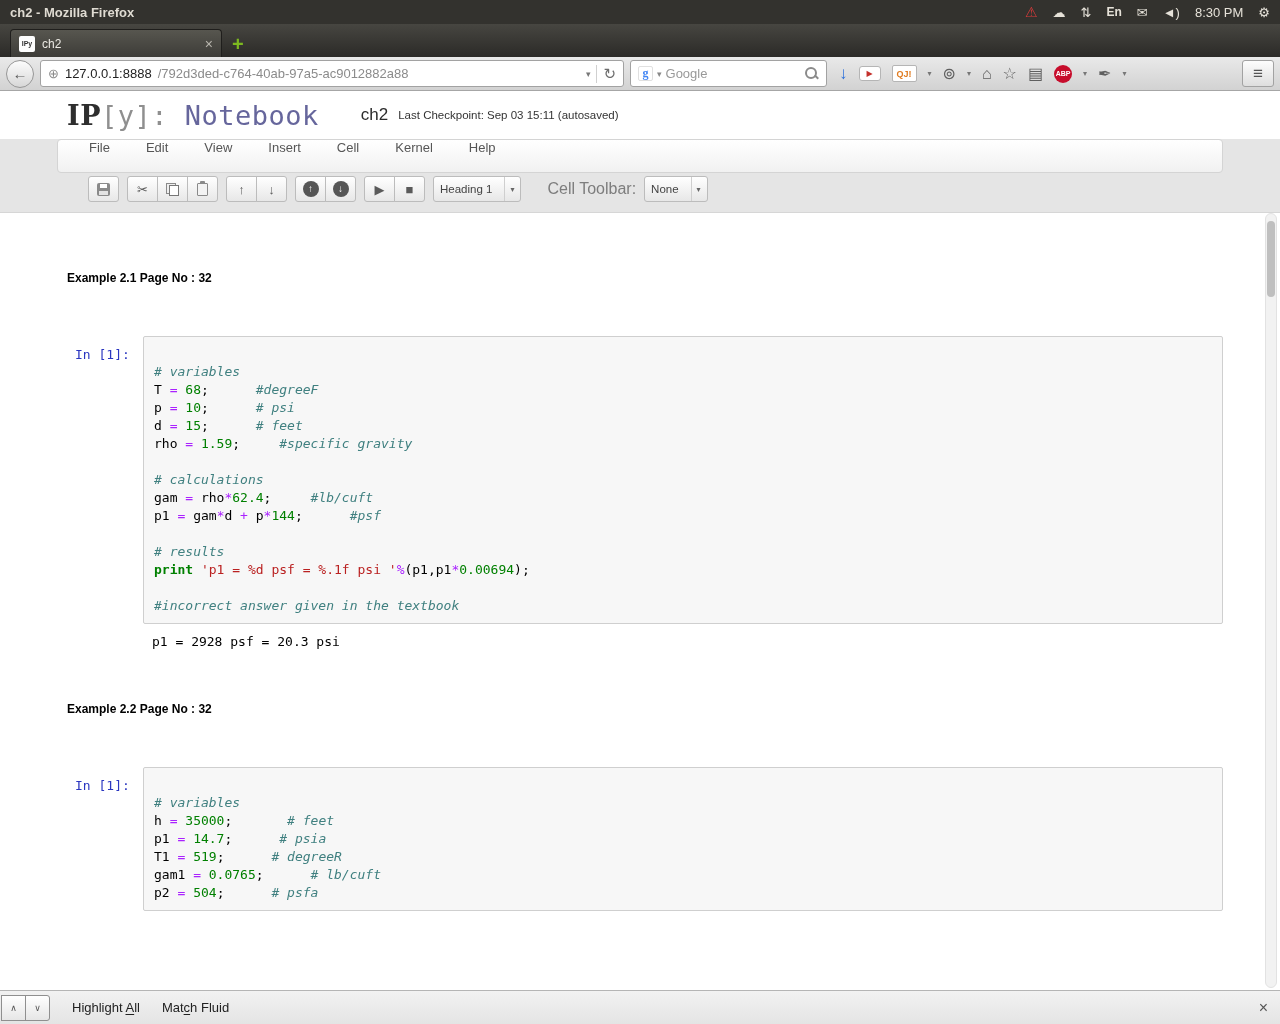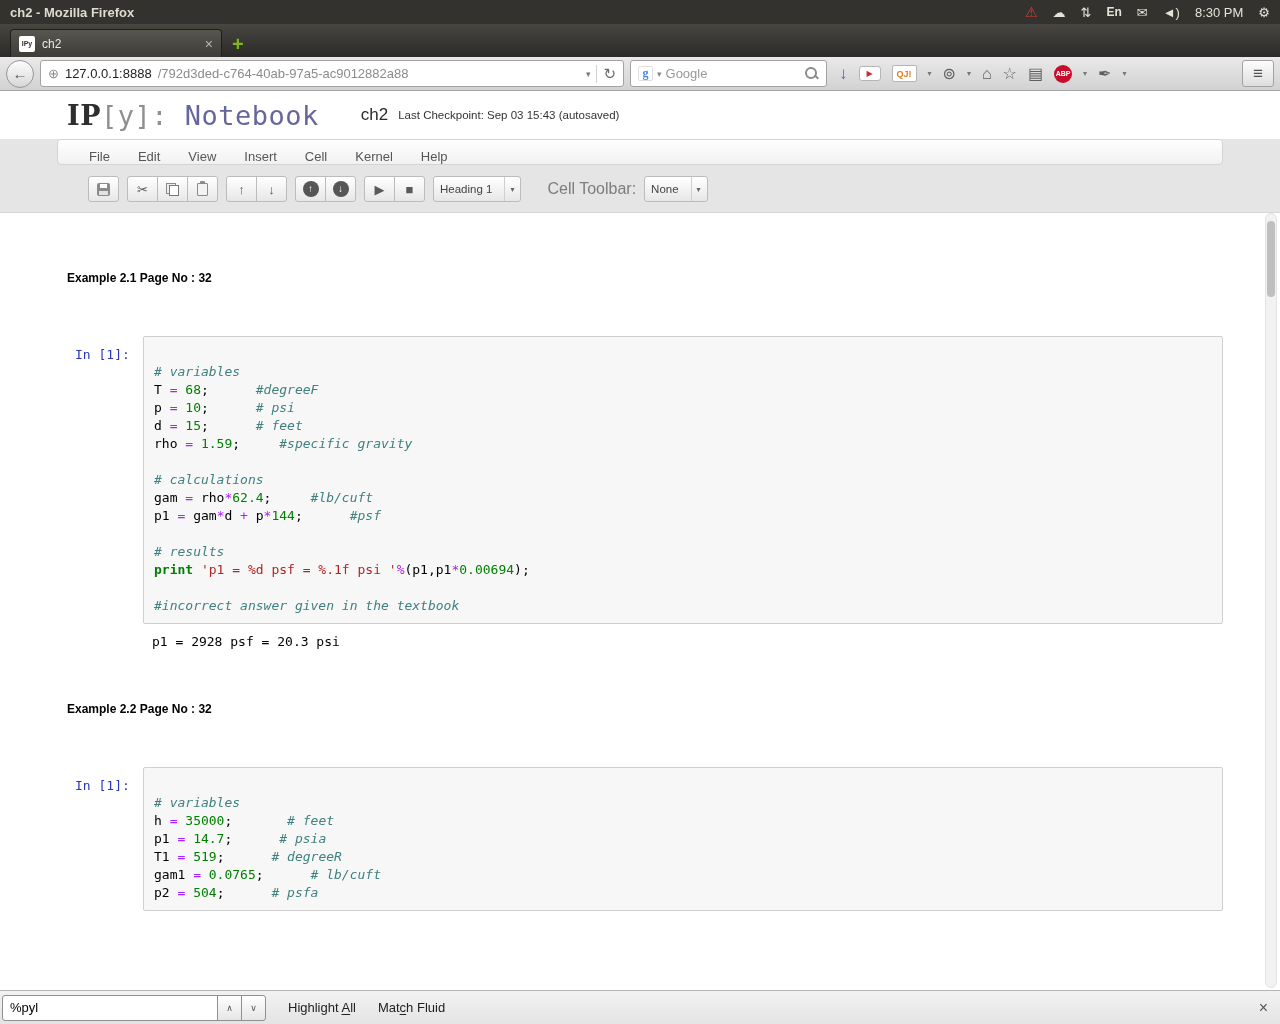--- a/index.html
+++ b/index.html
@@ -50,21 +50,21 @@
   
   .nb-header{position:absolute;top:91px;left:0;right:0;height:48px;background:#fff;display:flex;align-items:center;padding-left:67px}
   .logo{font-family:"DejaVu Sans Mono",monospace;font-size:27px;letter-spacing:0.5px;white-space:nowrap}
   .logo .ip{color:#2e2e2e;font-weight:bold;font-family:"DejaVu Serif",serif}
   .logo .y{color:#8f8f8f}
   .logo .nm{color:#66669c}
   .nb-title{margin-left:42px;font-size:17px;color:#2b2b2b}
   .checkpoint{margin-left:10px;font-size:11.5px;color:#333}
 
   
-  .nb-menubar{position:absolute;top:139px;left:57px;right:57px;height:26px;border:1px solid #d4d4d4;border-radius:4px;background:linear-gradient(#ffffff,#f1f1f1);display:flex;align-items:flex-end;padding-left:31px;gap:28px;font-size:13px;color:#565656}
+  .nb-menubar{position:absolute;top:139px;left:57px;right:57px;height:34px;border:1px solid #d4d4d4;border-radius:4px;background:linear-gradient(#ffffff,#f1f1f1);display:flex;align-items:flex-start;padding-left:31px;gap:36px;font-size:13px;color:#565656}
   .nb-menu-item{cursor:default}
 
   
   .nb-toolbar{position:absolute;top:176px;left:88px;display:flex;align-items:center;gap:8px;height:26px}
   .btn-group{display:flex}
   .tb-btn{width:31px;height:26px;border:1px solid #bcbcbc;background:linear-gradient(#fff,#e7e7e7);display:flex;align-items:center;justify-content:center;color:#5a5a5a;font-size:13px;margin-left:-1px}
   .btn-group .tb-btn:first-child{margin-left:0;border-radius:3px 0 0 3px}
   .btn-group .tb-btn:last-child{border-radius:0 3px 3px 0}
   .btn-group .tb-btn:only-child{border-radius:3px}
   .circle{width:16px;height:16px;border-radius:50%;background:#565656;color:#fff;font-size:10px;display:flex;align-items:center;justify-content:center;line-height:1}
@@ -172,21 +172,21 @@
       <span class="caret-s">▾</span>
       <span>✒</span>
       <span class="caret-s">▾</span>
     </div>
     <span class="menu-btn">≡</span>
   </div>
 
   <div class="nb-header">
     <span class="logo"><span class="ip">IP</span><span class="y">[y]:</span><span class="nm"> Notebook</span></span>
     <span class="nb-title">ch2</span>
-    <span class="checkpoint">Last Checkpoint: Sep 03 15:43 (autosaved)</span>
+    <span class="checkpoint">Last Checkpoint: Sep 03 15:11 (autosaved)</span>
   </div>
 
   <div class="nb-menubar">
     <span class="nb-menu-item">File</span>
     <span class="nb-menu-item">Edit</span>
     <span class="nb-menu-item">View</span>
     <span class="nb-menu-item">Insert</span>
     <span class="nb-menu-item">Cell</span>
     <span class="nb-menu-item">Kernel</span>
     <span class="nb-menu-item">Help</span>
@@ -260,21 +260,20 @@
           <pre class="cm"><div class="cm-line">&nbsp;</div><div class="cm-line"><span class="tk-c"># variables</span></div><div class="cm-line"><span class="tk-p">h </span><span class="tk-o">=</span><span class="tk-p"> </span><span class="tk-n">35000</span><span class="tk-p">;       </span><span class="tk-c"># feet</span></div><div class="cm-line"><span class="tk-p">p1 </span><span class="tk-o">=</span><span class="tk-p"> </span><span class="tk-n">14.7</span><span class="tk-p">;      </span><span class="tk-c"># psia</span></div><div class="cm-line"><span class="tk-p">T1 </span><span class="tk-o">=</span><span class="tk-p"> </span><span class="tk-n">519</span><span class="tk-p">;      </span><span class="tk-c"># degreeR</span></div><div class="cm-line"><span class="tk-p">gam1 </span><span class="tk-o">=</span><span class="tk-p"> </span><span class="tk-n">0.0765</span><span class="tk-p">;      </span><span class="tk-c"># lb/cuft</span></div><div class="cm-line"><span class="tk-p">p2 </span><span class="tk-o">=</span><span class="tk-p"> </span><span class="tk-n">504</span><span class="tk-p">;      </span><span class="tk-c"># psfa</span></div></pre>
         </div>
       </div>
     </div>
 
   <div class="nb-scrollbar">
     <div class="nb-thumb"></div>
   </div>
 
   <div class="find-bar">
-    <input class="find-input" value="%pyl" style="">
     <span class="find-nav">∧</span>
     <span class="find-nav last">∨</span>
     <button class="find-btn"><span>Highlight </span><u>A</u><span>ll</span></button>
     <button class="find-btn"><span>Mat</span><u>c</u><span>h Fluid</span></button>
     <span class="find-close">×</span>
   </div>
 
 </div>
 
 </body></html>

